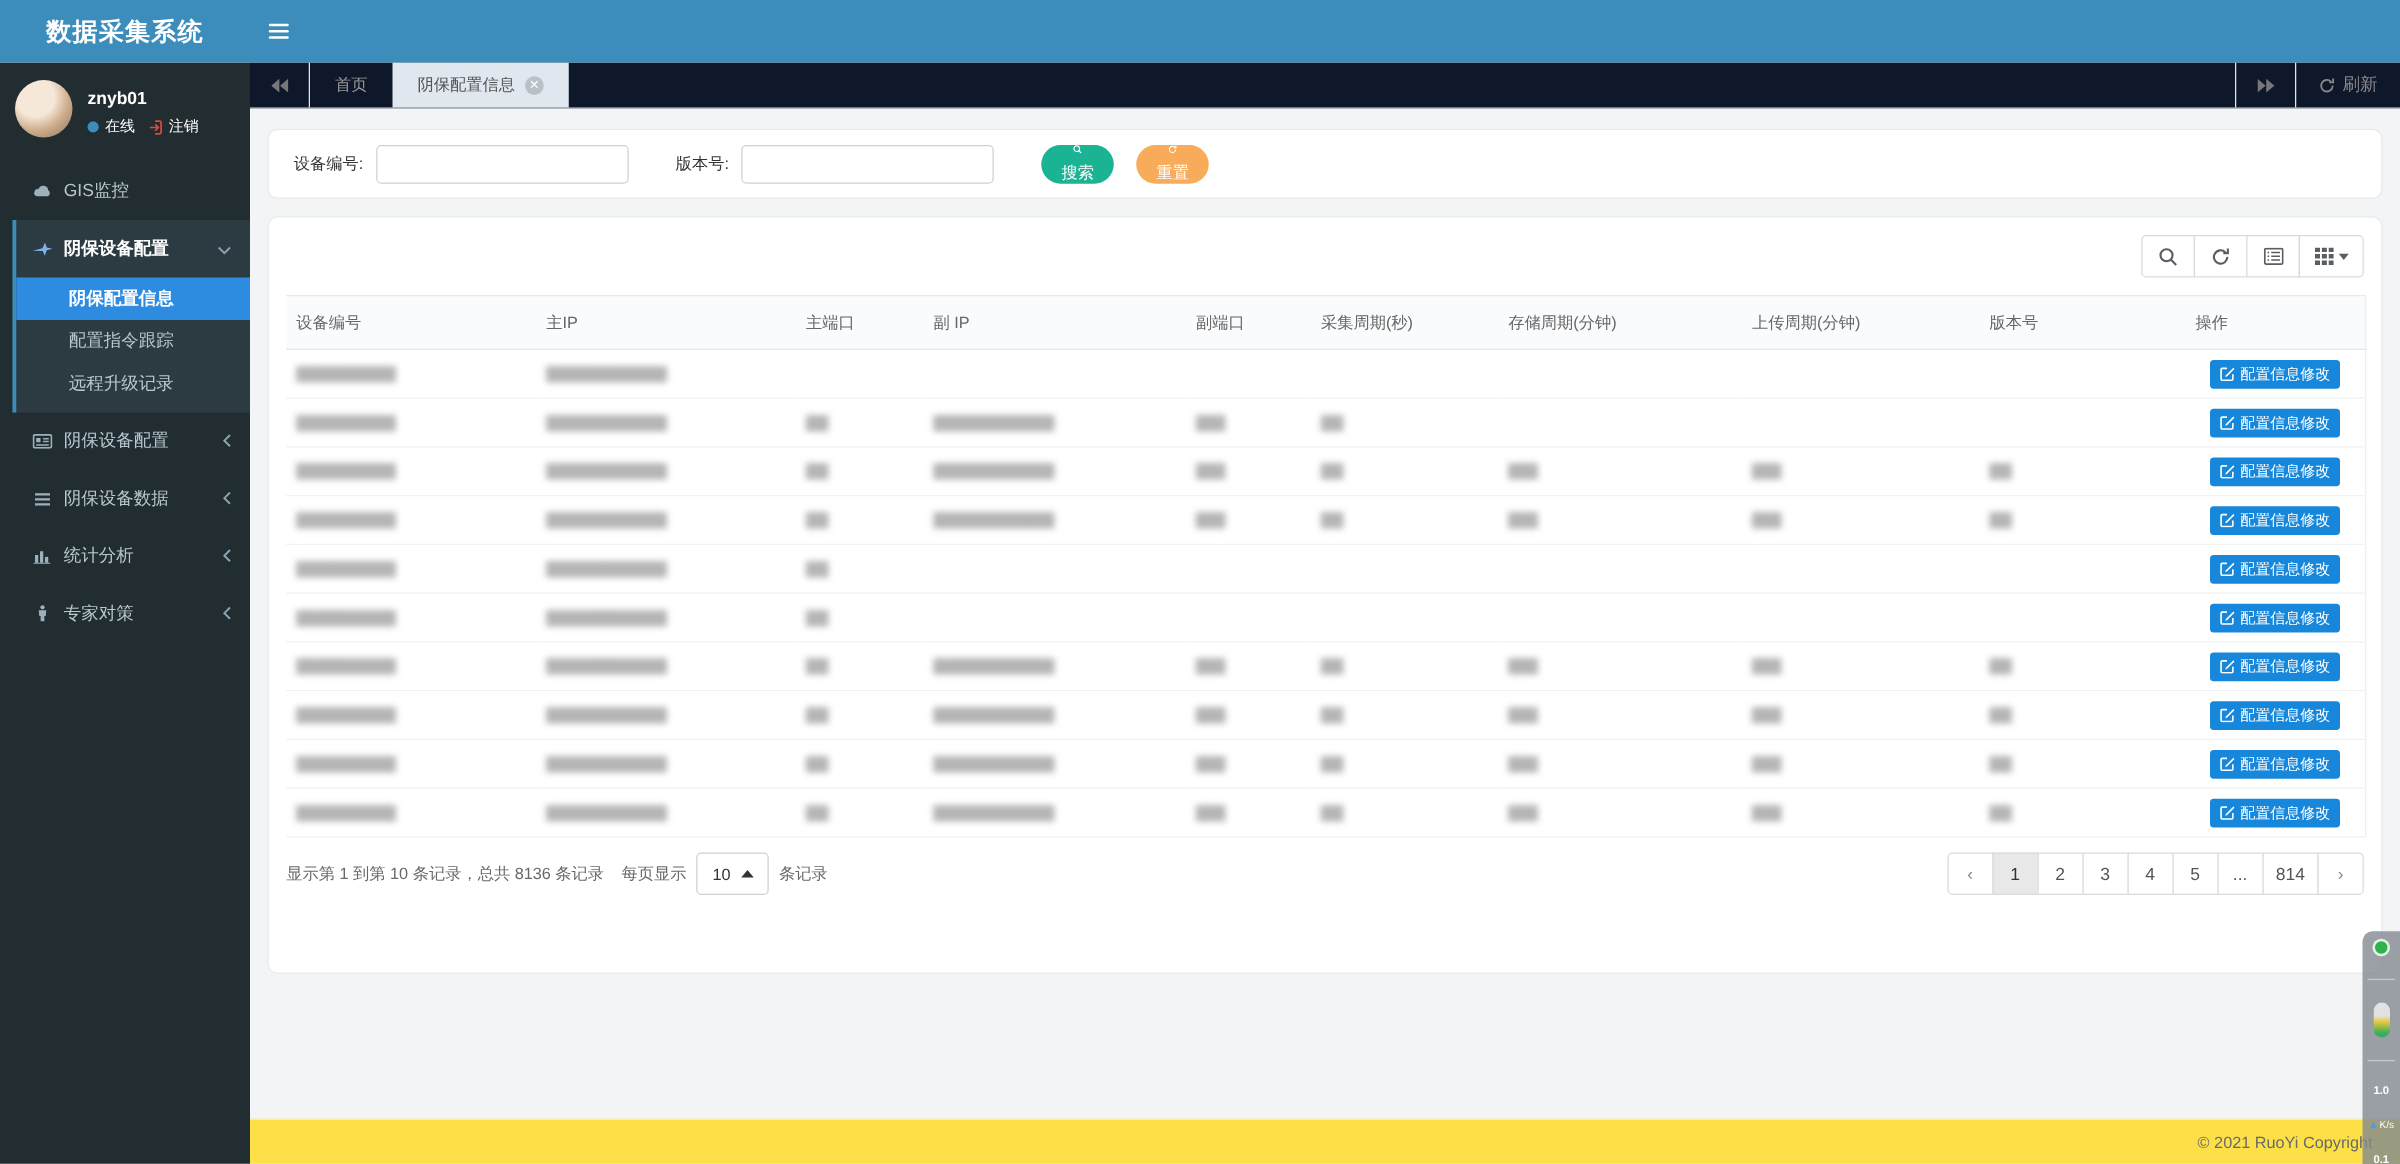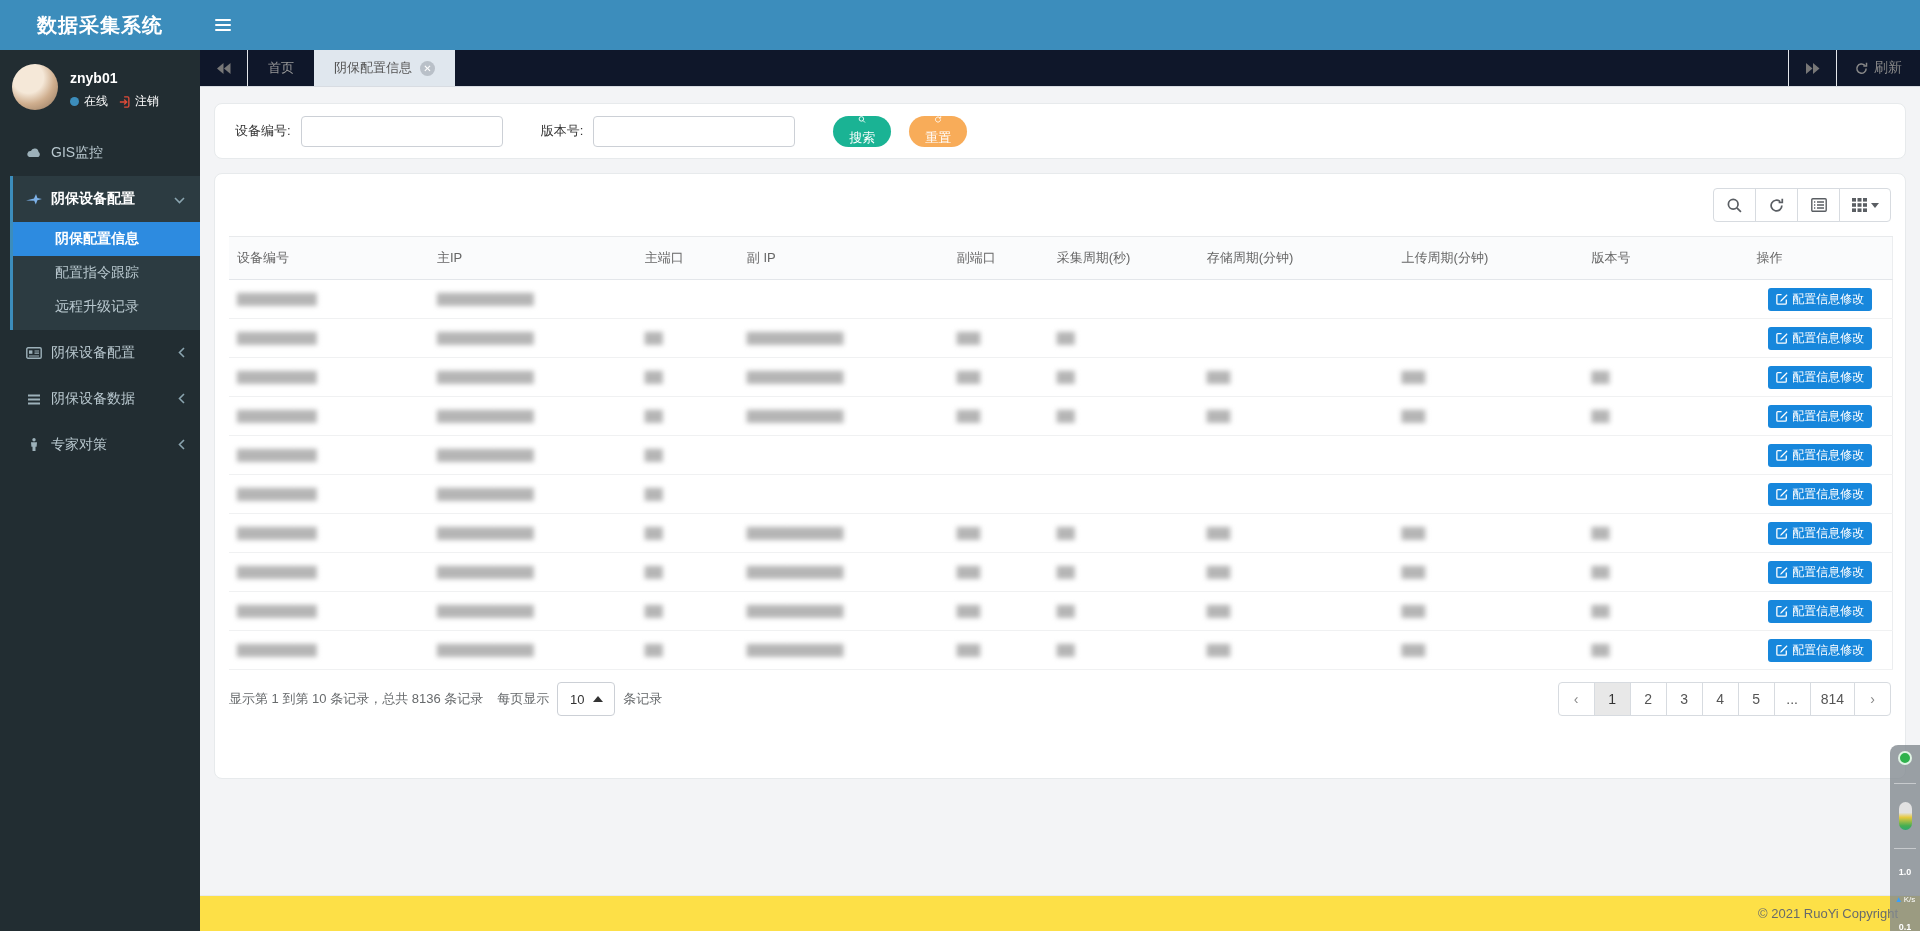--- a/index.html
+++ b/index.html
@@ -183,20 +183,36 @@
           </svg>
       </span>
       <span>阴保设备数据</span>
       <span class="chev">
         <svg width="7" height="11" viewBox="0 0 7 11" fill="none" stroke="currentColor" stroke-width="1.6">
             <path d="M6 1L1.5 5.5 6 10"></path>
           </svg>
       </span>
     </li>
 
+    <li class="menu-item">
+      <span class="mi-icon">
+        <svg width="15" height="12" viewBox="0 0 15 12" fill="currentColor">
+            <path d="M0.8 11.2h13.4v1H0.8z"></path>
+            <rect x="2" y="5" width="2.6" height="6.2"></rect>
+            <rect x="6" y="2" width="2.6" height="9.2"></rect>
+            <rect x="10" y="6.5" width="2.6" height="4.7"></rect>
+          </svg>
+      </span>
+      <span>统计分析</span>
+      <span class="chev">
+        <svg width="7" height="11" viewBox="0 0 7 11" fill="none" stroke="currentColor" stroke-width="1.6">
+            <path d="M6 1L1.5 5.5 6 10"></path>
+          </svg>
+      </span>
+    </li>
 
     <li class="menu-item">
       <span class="mi-icon">
         <svg width="8" height="14" viewBox="0 0 8 14" fill="currentColor">
             <circle cx="4" cy="1.8" r="1.7"></circle>
             <path d="M1 4.2h6l-0.4 4.6H5.5V13h-3V8.8H1.4z"></path>
           </svg>
       </span>
       <span>专家对策</span>
       <span class="chev">

